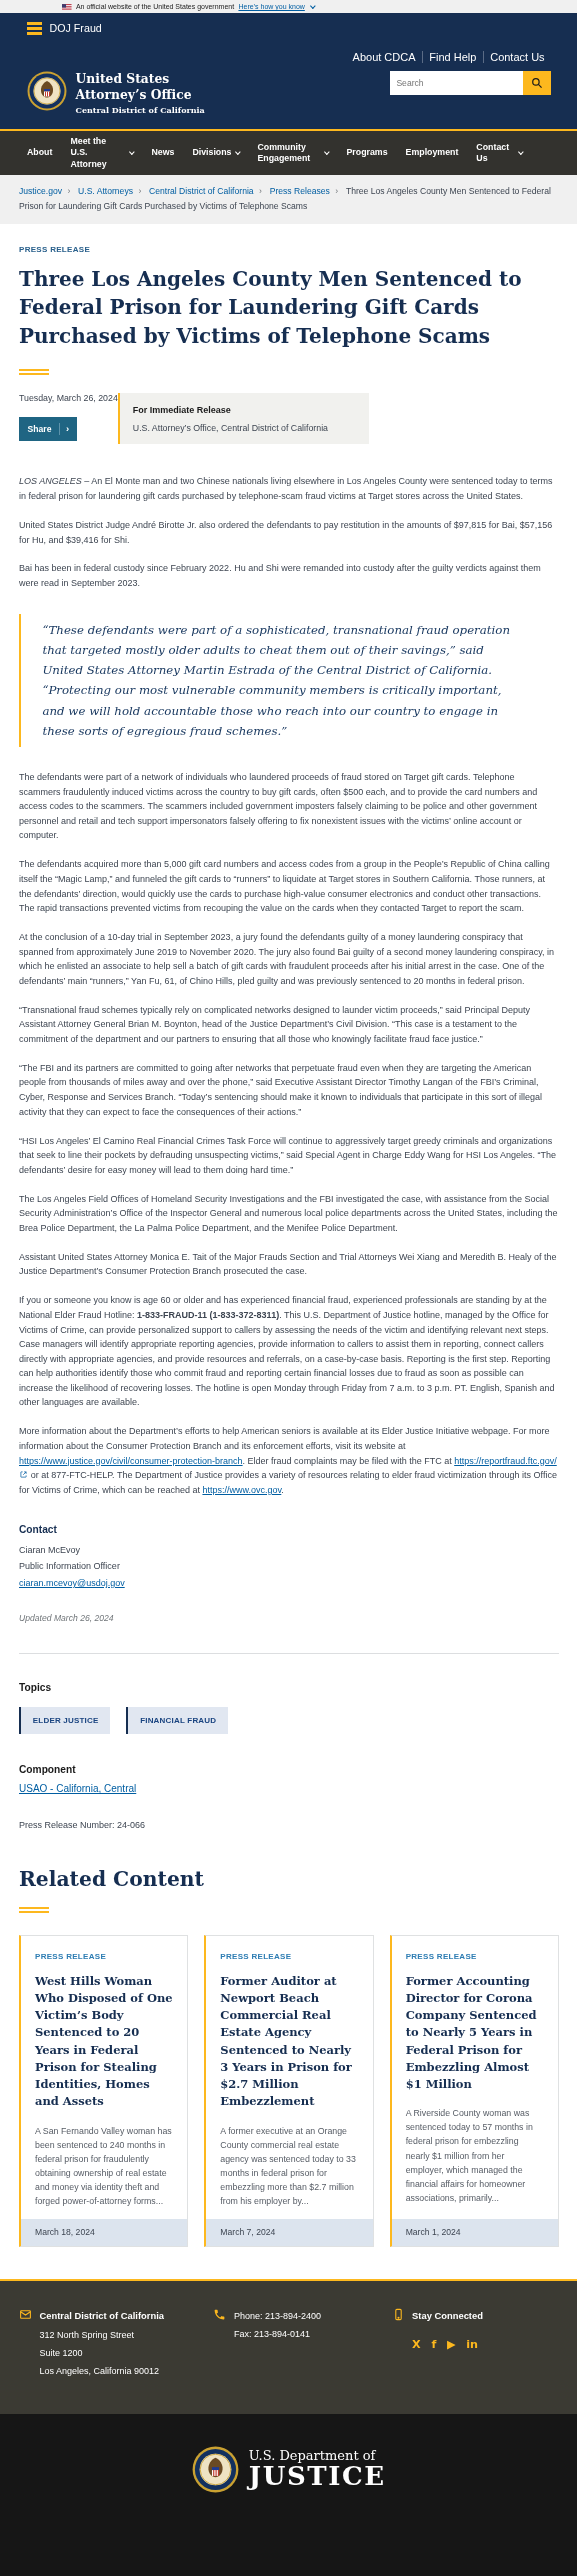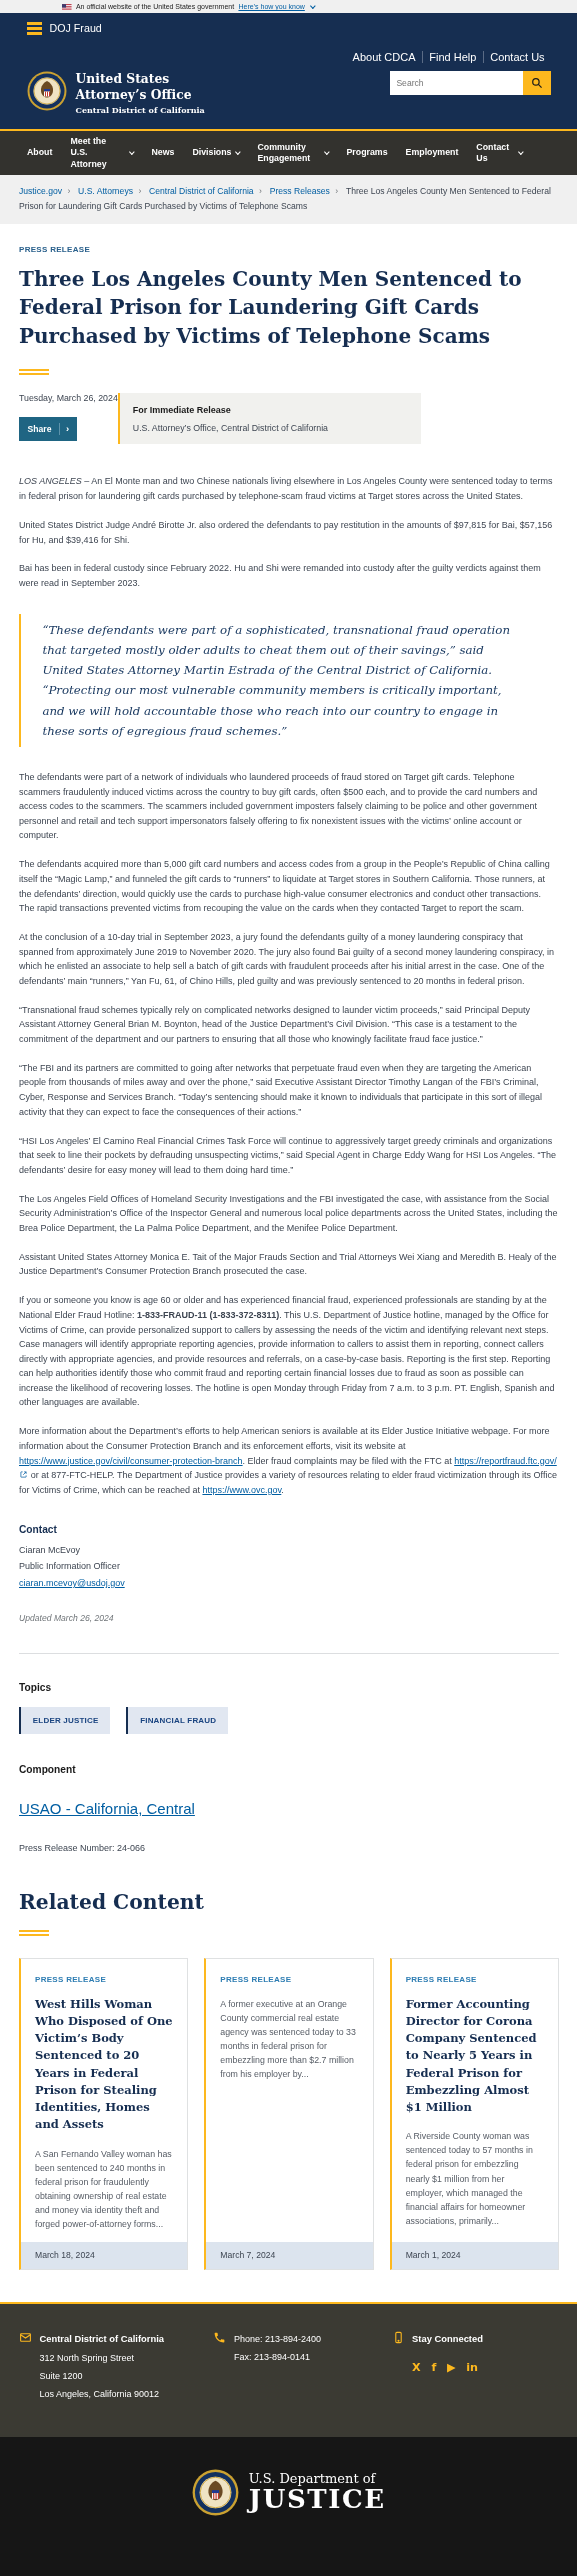--- a/index.html
+++ b/index.html
@@ -50,21 +50,21 @@
   .content { padding:0 19px; }
   .kicker { color:#29608c; font-weight:bold; font-size:8px; letter-spacing:0.3px; margin-top:21.4px; }
   h1.title { font-family:"DejaVu Serif", serif; color:#162e51; font-size:20px; line-height:1.42; font-weight:bold; margin-top:10.7px; max-width:524px; }
   .gold-lines { width:30px; border-top:2.1px solid #fdb81e; border-bottom:2.1px solid #fdb81e; height:6.4px; margin:19px 0 18px 0; }
   .head-row { display:flex; justify-content:flex-start; align-items:flex-start; margin-bottom:30px; }
   .date-share .date { font-size:8.8px; color:#3d4551; margin-bottom:14px; }
   .share-btn { background:#1f6583; color:#fff; border:none; font-size:8.6px; font-weight:bold; padding:5.9px 0 5.9px 8.6px; display:inline-flex; align-items:center; cursor:pointer; }
   .share-btn .divider { width:0.5px; height:11.8px; background:#5d93ab; margin:0 6.4px 0 7.5px; }
   .share-btn .arrow { padding-right:7.5px; font-size:9.6px; line-height:1; }
   .share-btn .arrow::after { content:"›"; }
-  .release-box { width:303px; background:#f1f1ee; border-left:2.7px solid #fdb81e; padding:11.8px 13px; }
+  .release-box { width:251px; background:#f1f1ee; border-left:2.7px solid #fdb81e; padding:11.8px 13px; }
   .release-box .rl { font-weight:bold; font-size:9px; color:#1b1b1b; margin-bottom:7.5px; }
   .release-box .ro { font-size:8.8px; color:#3d4551; }
 
   
   .article-body p { font-size:9px; line-height:1.62; margin-bottom:14.4px; max-width:539px; }
   .article-body .dateline { font-style:italic; }
   .article-body a { color:#005ea2; }
   blockquote { border-left:2.7px solid #fdb81e; margin:23.5px 0 23.5px 0; padding:5.4px 16px 5.4px 21.4px; font-family:"DejaVu Serif", serif; font-style:italic; color:#16365e; font-size:11.8px; line-height:1.72; max-width:514px; }
   .ext { vertical-align:baseline; margin:0 1.1px; }
 
@@ -75,21 +75,21 @@
   .contact a { color:#005ea2; }
   .updated { font-style:italic; color:#71767a; font-size:8.6px; margin-top:21.4px; }
   .rule { border:none; border-top:0.5px solid #dcdee0; margin:30px 0 0 0; }
 
   
   .topics { margin-top:28px; }
   .topics h3, .component h3 { color:#1b1b1b; font-size:10.2px; }
   .tag-row { display:flex; gap:16px; margin-top:14px; }
   .tag { background:#e1e7f1; border-left:2.7px solid #162e51; color:#1a4480; font-weight:bold; font-size:8px; letter-spacing:0.2px; padding:9px 11.8px; text-decoration:none; }
   .component { margin-top:30px; }
-  .component a { color:#005ea2; font-size:15px; display:inline-block; margin-top:25px; }
+  .component a { color:#005ea2; font-size:10px; display:inline-block; margin-top:8px; }
   .prnum { margin-top:26px; font-size:9px; }
 
   
   .related { padding:37px 19px 32px 19px; }
   .related h2 { font-family:"DejaVu Serif", serif; color:#162e51; font-size:20.3px; font-weight:bold; }
   .related .gold-lines { margin:16px 0 21.4px 0; }
   .cards { display:flex; gap:16px; }
   .card { flex:1; border:0.5px solid #dfe1e2; border-left:2.7px solid #fdb81e; display:flex; flex-direction:column; }
   .card-pad { padding:16px 14px 10.7px 14px; flex:1; }
   .card .clabel { color:#2e7db3; font-weight:bold; font-size:8px; letter-spacing:0.3px; }
@@ -285,20 +285,21 @@
       <div class="card-pad">
         <div class="clabel">PRESS RELEASE</div>
         <h4>West Hills Woman Who Disposed of One Victim’s Body Sentenced to 20 Years in Federal Prison for Stealing Identities, Homes and Assets</h4>
         <p class="excerpt">A San Fernando Valley woman has been sentenced to 240 months in federal prison for fraudulently obtaining ownership of real estate and money via identity theft and forged power-of-attorney forms...</p>
       </div>
       <div class="cdate">March 18, 2024</div>
     </article>
     <article class="card">
       <div class="card-pad">
         <div class="clabel">PRESS RELEASE</div>
+        <h4>Former Auditor at Newport Beach Commercial Real Estate Agency Sentenced to Nearly 3 Years in Prison for $2.7 Million Embezzlement</h4>
         <p class="excerpt">A former executive at an Orange County commercial real estate agency was sentenced today to 33 months in federal prison for embezzling more than $2.7 million from his employer by...</p>
       </div>
       <div class="cdate">March 7, 2024</div>
     </article>
     <article class="card">
       <div class="card-pad">
         <div class="clabel">PRESS RELEASE</div>
         <h4>Former Accounting Director for Corona Company Sentenced to Nearly 5 Years in Federal Prison for Embezzling Almost $1 Million</h4>
         <p class="excerpt">A Riverside County woman was sentenced today to 57 months in federal prison for embezzling nearly $1 million from her employer, which managed the financial affairs for homeowner associations, primarily...</p>
       </div>

